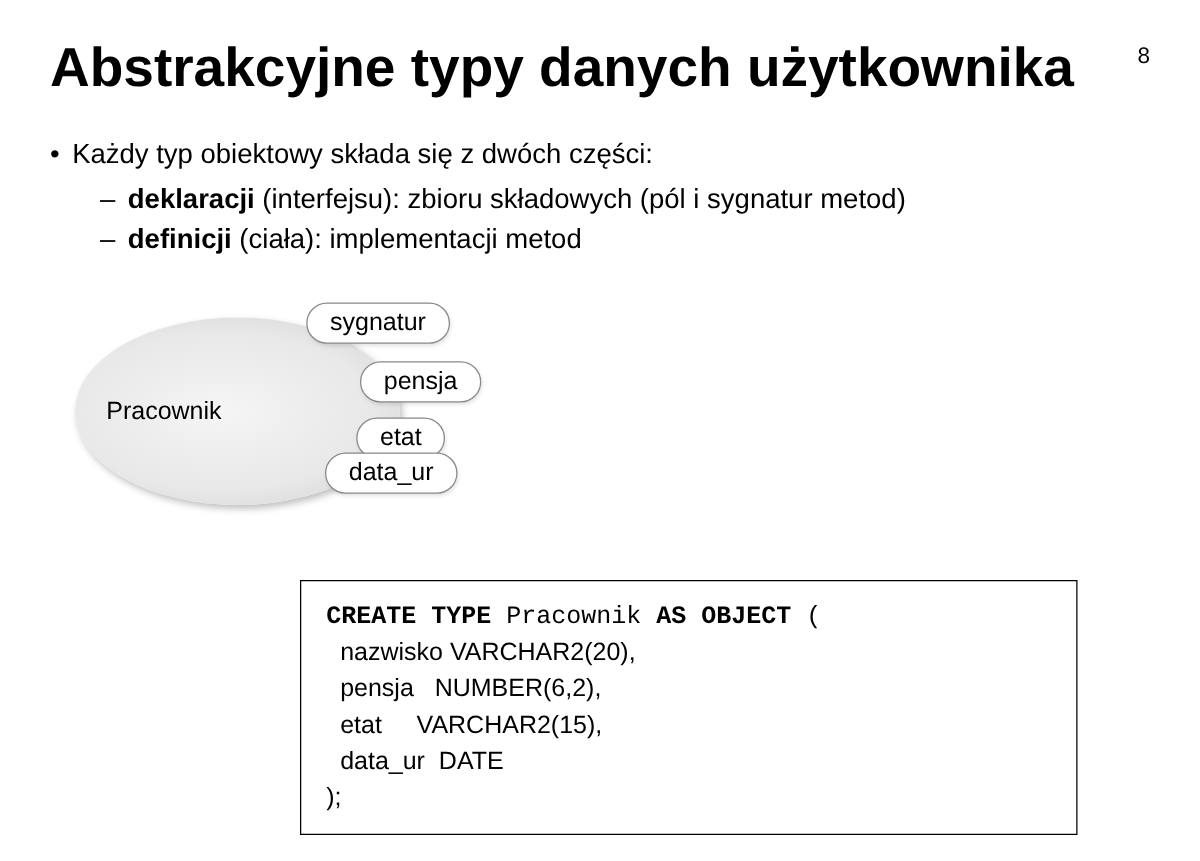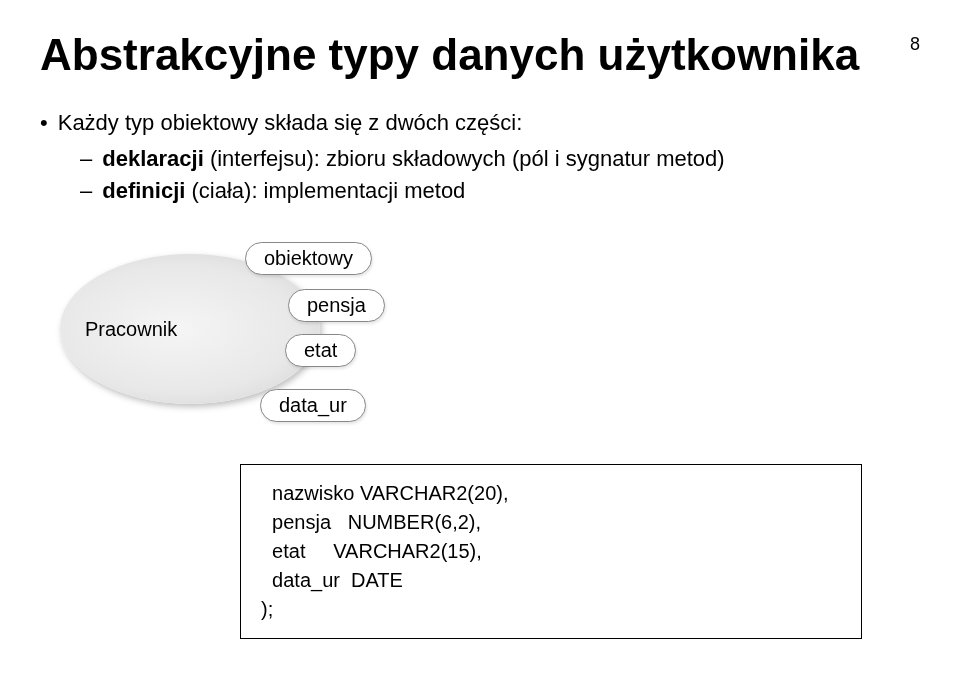--- a/index.html
+++ b/index.html
@@ -74,21 +74,21 @@
     background: #fff;
     border: 1px solid #888;
     border-radius: 18px;
     padding: 4px 18px;
     font-size: 20px;
     box-shadow: 1px 2px 3px rgba(0,0,0,0.1);
   }
   .pill1 { left: 185px; top: 8px; }
   .pill2 { left: 228px; top: 55px; }
   .pill3 { left: 225px; top: 100px; }
-  .pill4 { left: 200px; top: 155px; }
+  .pill4 { left: 200px; top: 128px; }
 
   .codebox {
     border: 1px solid #000;
     font-family: "Courier New", Courier, monospace;
     font-size: 20px;
     padding: 14px 20px;
     margin: 30px 0 0 200px;
     width: 580px;
     line-height: 1.45;
   }
@@ -123,25 +123,28 @@
   <span class="dash">–</span>
   <span>
     <span class="bold">definicji</span><span> (ciała): implementacji metod</span>
   </span>
 </div>
 
 <div class="diagram">
   <div class="big-ellipse">
     <span class="big-ellipse-label">Pracownik</span>
   </div>
-  <div class="pill pill1">obiektowy</div>
+  <div class="pill pill1">sygnatur</div>
   <div class="pill pill2">pensja</div>
   <div class="pill pill3">etat</div>
   <div class="pill pill4">data_ur</div>
 </div>
 
 <div class="codebox">
+  <div>
+    <span class="kw">CREATE TYPE</span><span> Pracownik </span><span class="kw">AS OBJECT</span><span> (</span>
+  </div>
   <div class="pre">  nazwisko VARCHAR2(20),</div>
   <div class="pre">  pensja   NUMBER(6,2),</div>
   <div class="pre">  etat     VARCHAR2(15),</div>
   <div class="pre">  data_ur  DATE</div>
   <div class="pre">);</div>
 </div>
 
 </body></html>

